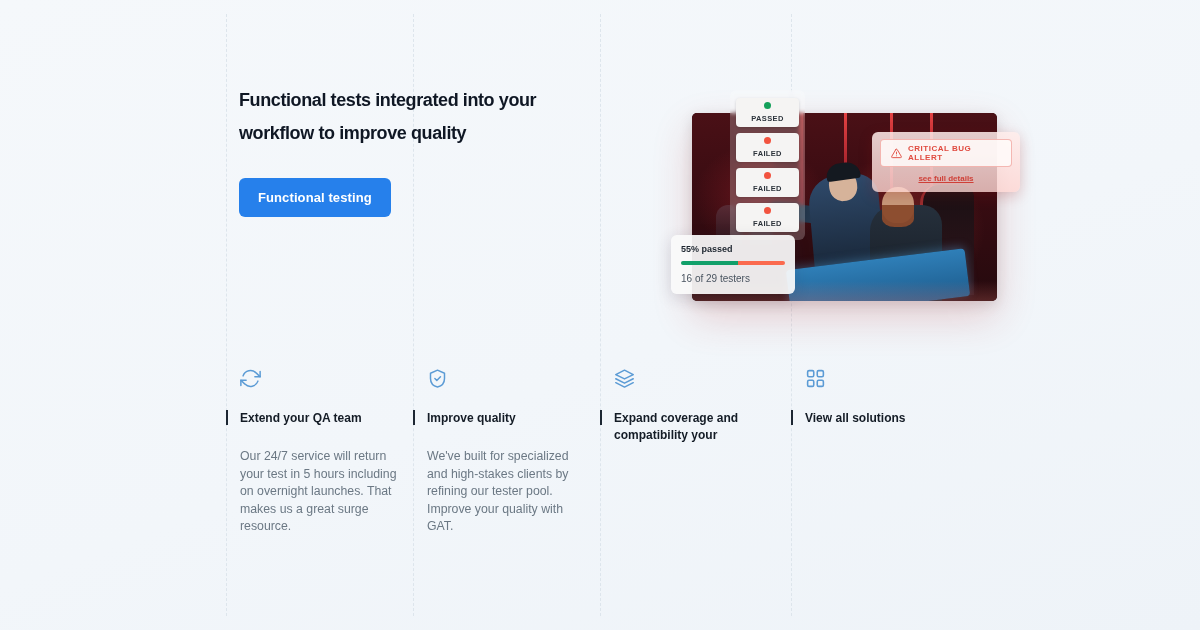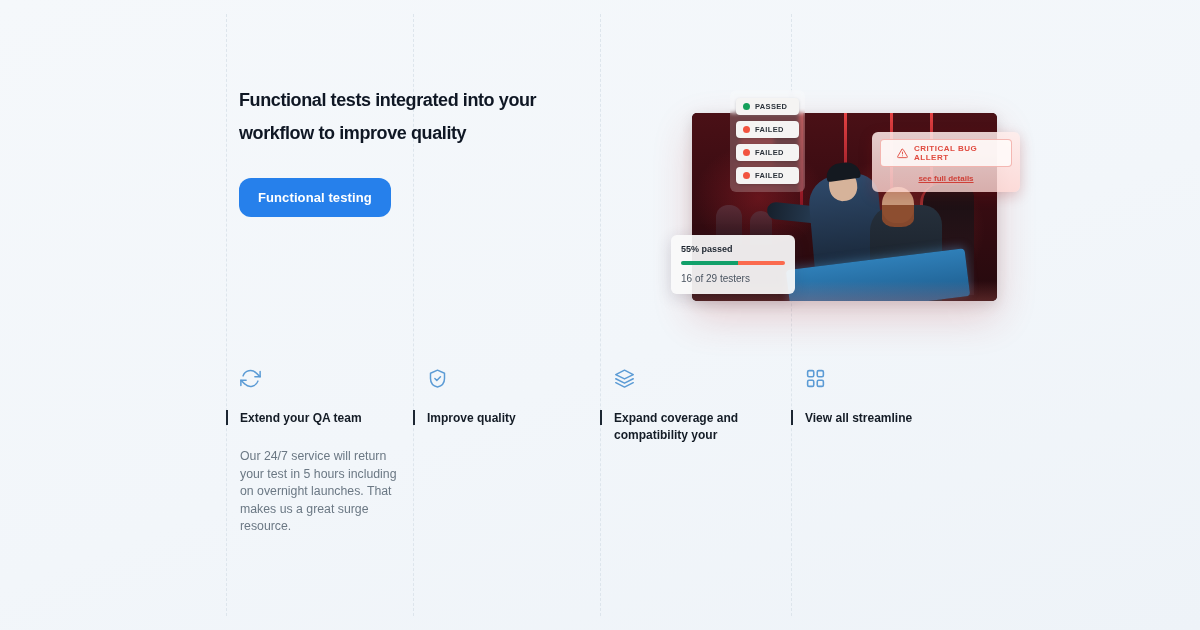--- a/index.html
+++ b/index.html
@@ -49,21 +49,21 @@
   }
   .cta {
     display: inline-block;
     margin-top: 28px;
     background: #2680eb;
     color: #ffffff;
     font-size: 13px;
     font-weight: 700;
     padding: 12px 19px;
     border: none;
-    border-radius: 12px;
+    border-radius: 6px;
     cursor: pointer;
     letter-spacing: 0.1px;
   }
 
   
   .features {
     position: absolute;
     left: 226px; top: 368px;
     width: 960px;
     display: flex;
@@ -242,20 +242,21 @@
   }
   .pill {
     display: flex;
     align-items: center;
     gap: 5px;
     background: #f5f4f3;
     border-radius: 4px;
     padding: 4px 7px;
     margin-bottom: 6px;
     box-shadow: 0 1px 3px rgba(0,0,0,0.16);
+    flex-direction: column;
   }
   .pill:last-child { margin-bottom: 0; }
   .pill .dot { width: 7px; height: 7px; border-radius: 50%; flex: none; }
   .pill .dot.pass { background: #14a05a; }
   .pill .dot.fail { background: #f2533f; }
   .pill .lbl {
     font-size: 7.5px;
     font-weight: 700;
     letter-spacing: 0.35px;
     color: #2c333b;
@@ -272,21 +273,21 @@
     box-shadow: 0 4px 14px rgba(150,20,20,0.22);
   }
   .alert .bar {
     display: flex;
     align-items: center;
     justify-content: center;
     gap: 6px;
     background: rgba(255,250,249,0.88);
     border: 1px solid rgba(235,130,120,0.55);
     border-radius: 4px;
-    padding: 4px 16px;
+    padding: 4px 10px;
   }
   .alert .warn { width: 11px; height: 11px; flex: none; }
   .alert .atext {
     font-size: 8px;
     font-weight: 600;
     letter-spacing: 0.5px;
     color: #e04a3f;
   }
   .alert .link {
     display: block;
@@ -427,20 +428,21 @@
 
     <div class="feature c2">
       <span class="accent"></span>
       <div class="ficon">
         <svg width="21" height="21" viewBox="0 0 24 24" fill="none" stroke="#5b9bd5" stroke-width="1.7" stroke-linecap="round" stroke-linejoin="round">
           <path d="M12 2.5 4 6v6c0 5 3.4 8.6 8 9.6 4.6-1 8-4.6 8-9.6V6l-8-3.5z"></path>
           <polyline points="9 12 11.2 14.2 15.4 10"></polyline>
         </svg>
       </div>
       <h3>Improve quality</h3>
+      <p>We've built for specialized and high-stakes clients by refining our tester pool. Improve your quality with GAT.</p>
     </div>
 
     <div class="feature c3">
       <span class="accent"></span>
       <div class="ficon">
         <svg width="21" height="21" viewBox="0 0 24 24" fill="none" stroke="#5b9bd5" stroke-width="1.7" stroke-linecap="round" stroke-linejoin="round">
           <polygon points="12 2.5 22 7.5 12 12.5 2 7.5 12 2.5"></polygon>
           <polyline points="2 12.3 12 17.3 22 12.3"></polyline>
           <polyline points="2 16.8 12 21.8 22 16.8"></polyline>
         </svg>
@@ -451,17 +453,17 @@
     <div class="feature c4">
       <span class="accent"></span>
       <div class="ficon">
         <svg width="21" height="21" viewBox="0 0 24 24" fill="none" stroke="#5b9bd5" stroke-width="1.8" stroke-linecap="round" stroke-linejoin="round">
           <rect x="3" y="3" width="7" height="7" rx="1.6"></rect>
           <rect x="14" y="3" width="7" height="7" rx="1.6"></rect>
           <rect x="3" y="14" width="7" height="7" rx="1.6"></rect>
           <rect x="14" y="14" width="7" height="7" rx="1.6"></rect>
         </svg>
       </div>
-      <h3>View all streamline</h3>
+      <h3>View all solutions</h3>
     </div>
 
   </div>
 </div>
 
 </body></html>

